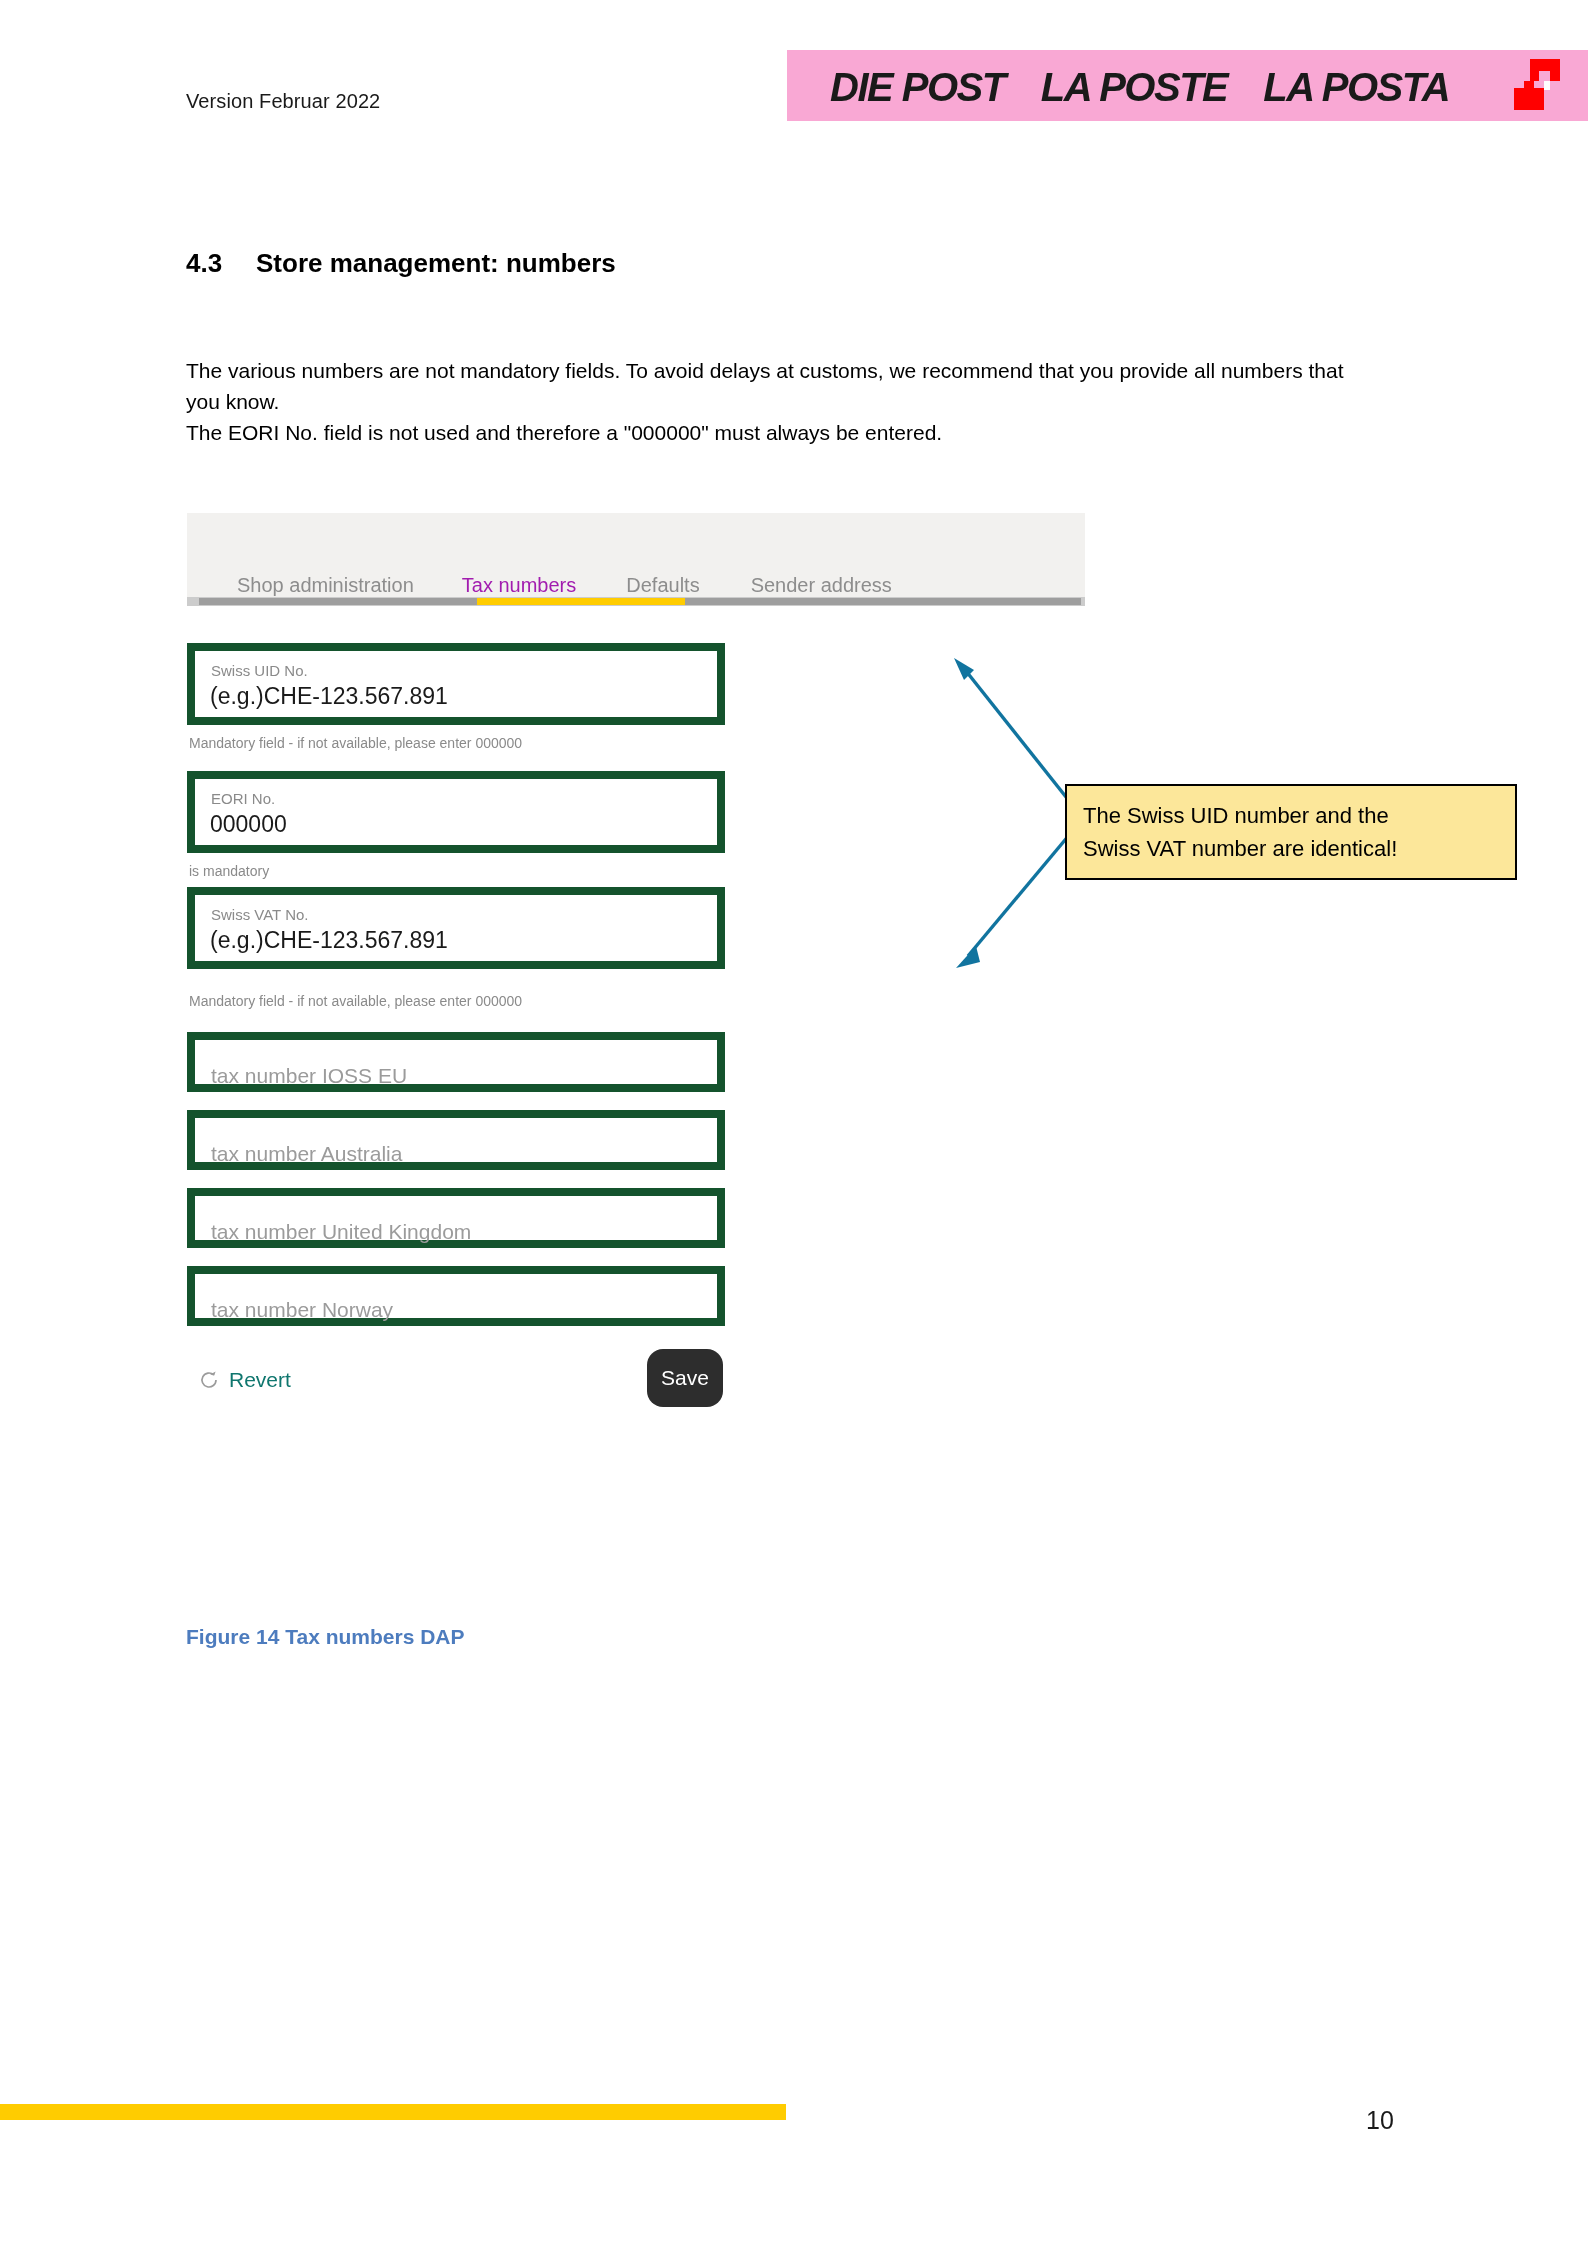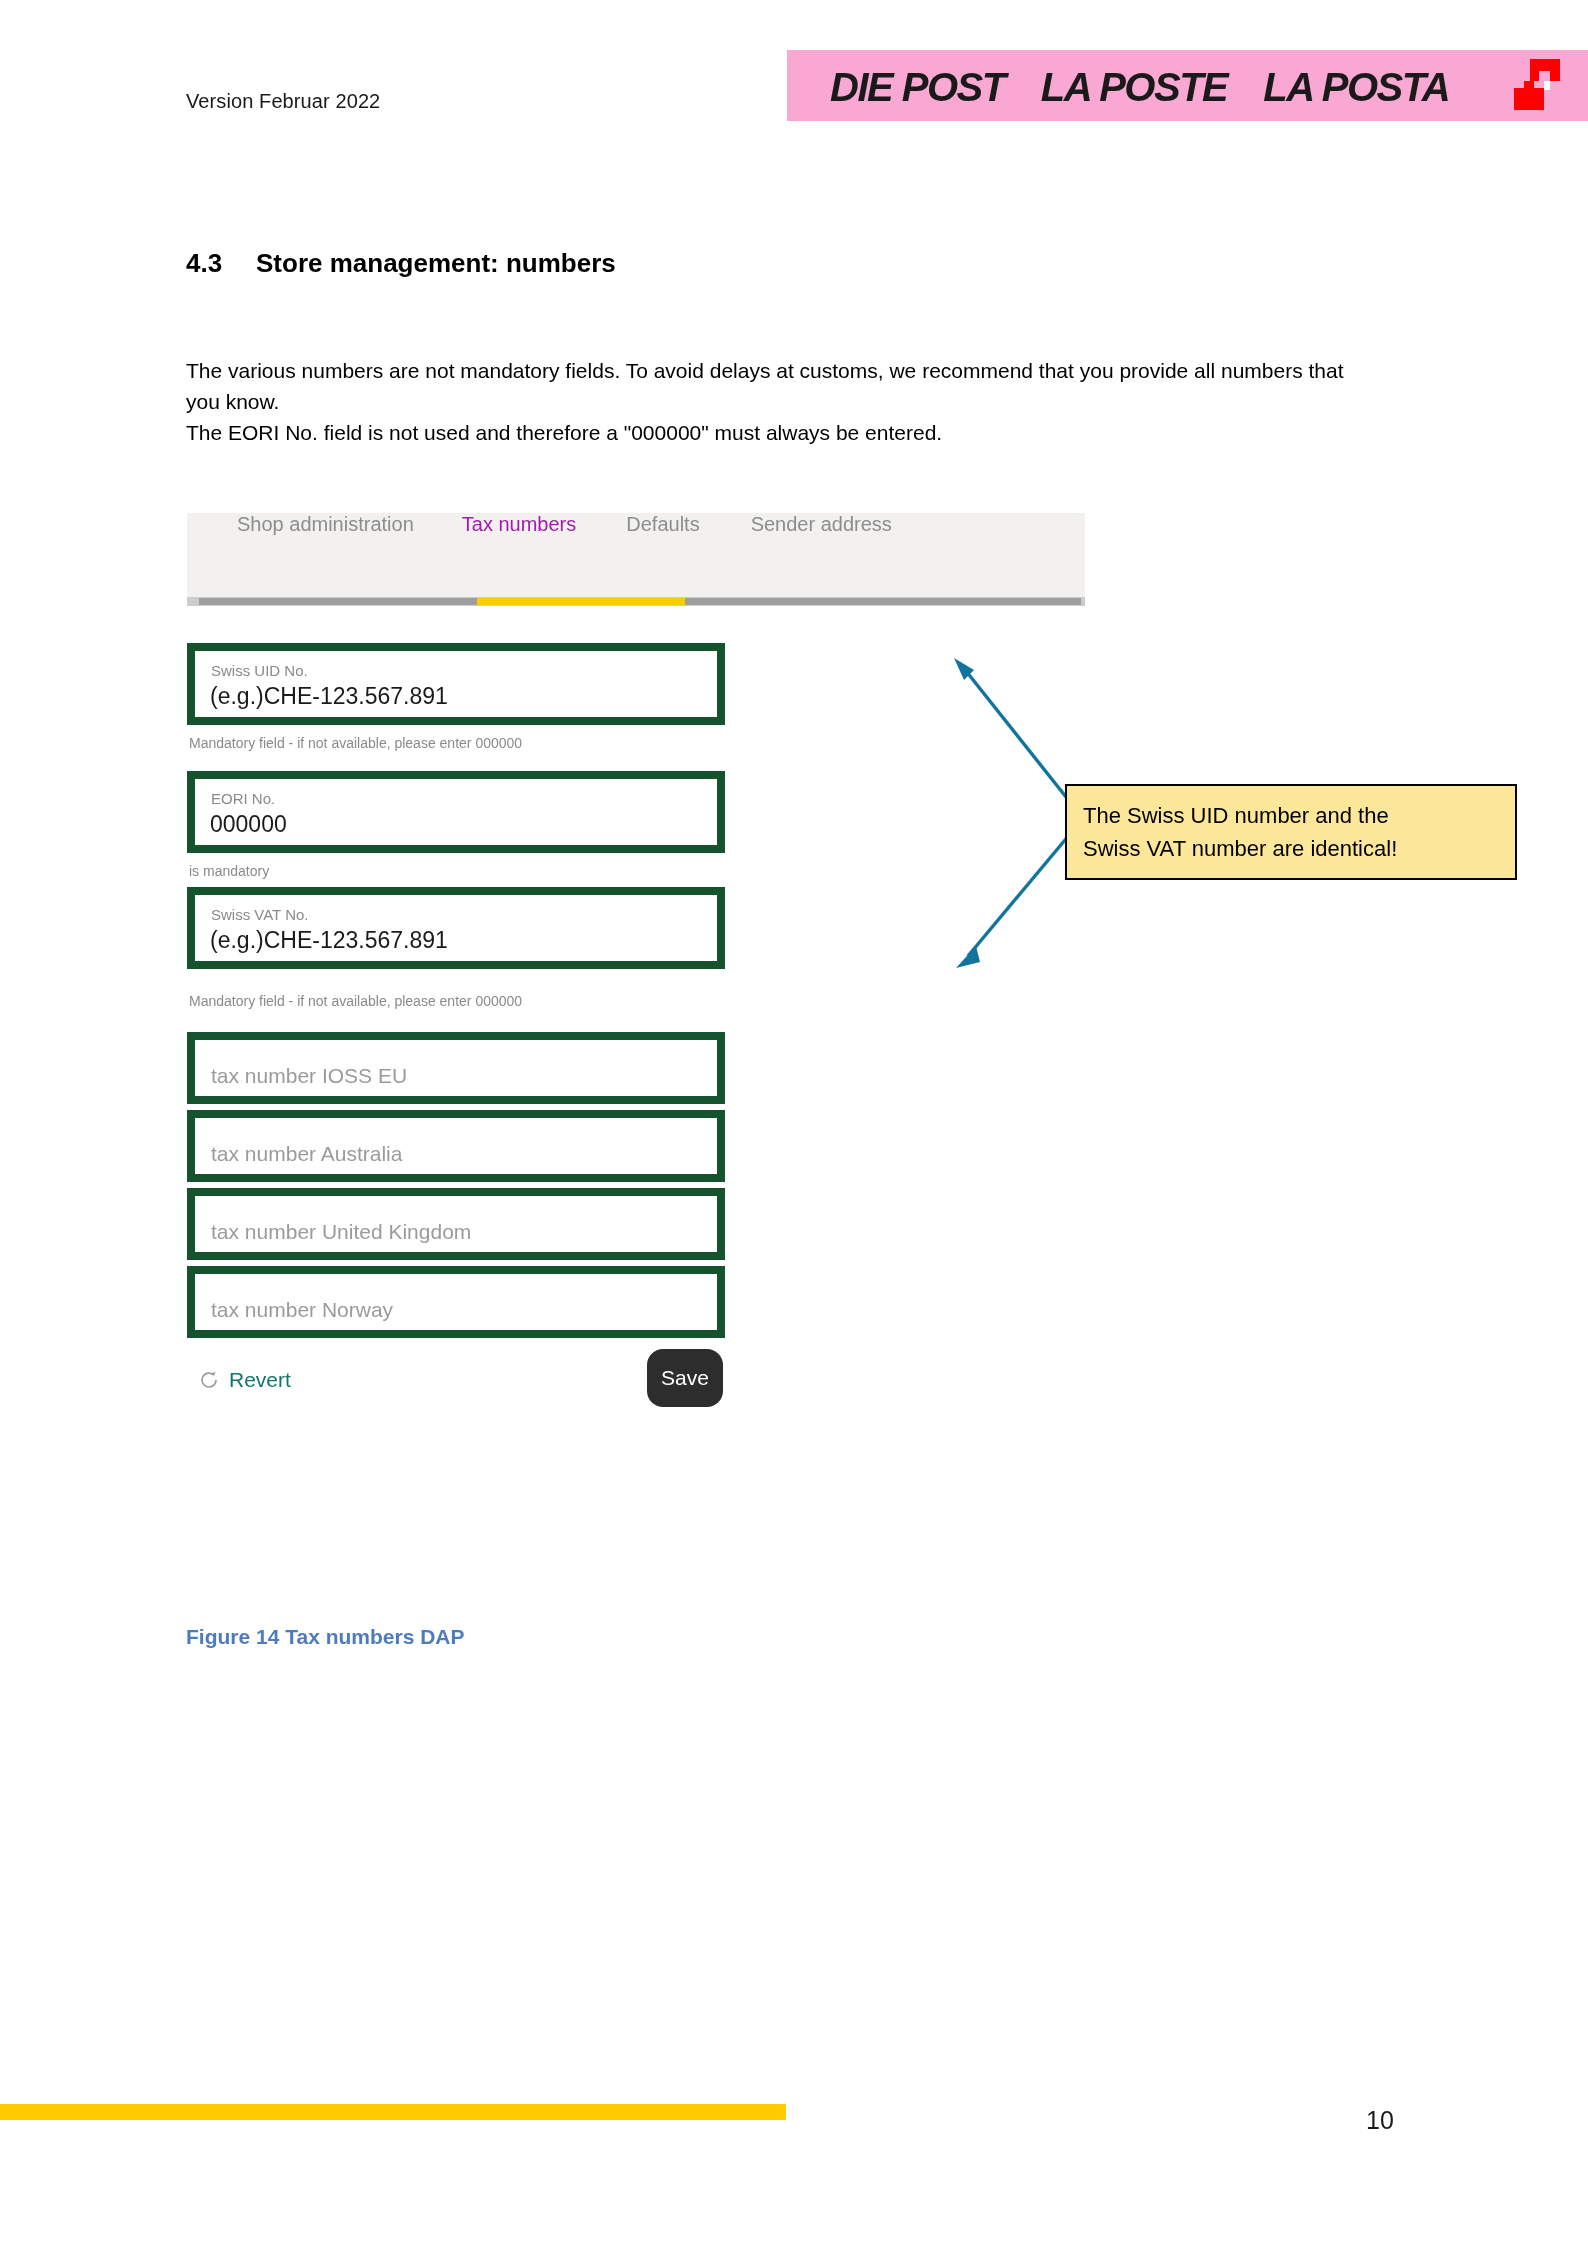--- a/index.html
+++ b/index.html
@@ -99,21 +99,21 @@
     width: 898px;
     height: 84px;
     background: #f2f1ef;
   }
   .tabs {
     position: absolute;
     left: 0;
     top: 0;
     height: 84px;
     display: flex;
-    align-items: flex-start;
+    align-items: flex-end;
   }
   .tab {
     font-size: 20px;
     color: #8d8d8d;
     white-space: nowrap;
   }
   .tab.t0 { margin-left: 50px; }
   .tab.t1 { margin-left: 48px; color: #a21caf; font-weight: normal; }
   .tab.t2 { margin-left: 50px; }
   .tab.t3 { margin-left: 51px; }
@@ -139,21 +139,21 @@
   .field {
     position: absolute;
     left: 0;
     width: 538px;
     border: 8px solid #14532d;
     background: #fff;
     box-sizing: border-box;
     text-align: right;
   }
   .field.tall { height: 82px; }
-  .field.plain { height: 72px; }
+  .field.plain { height: 60px; }
   .field-label {
     position: absolute;
     left: 16px;
     top: 11px;
     font-size: 15px;
     color: #8a8a8a;
     white-space: nowrap;
   }
   .field-value {
     position: absolute;

